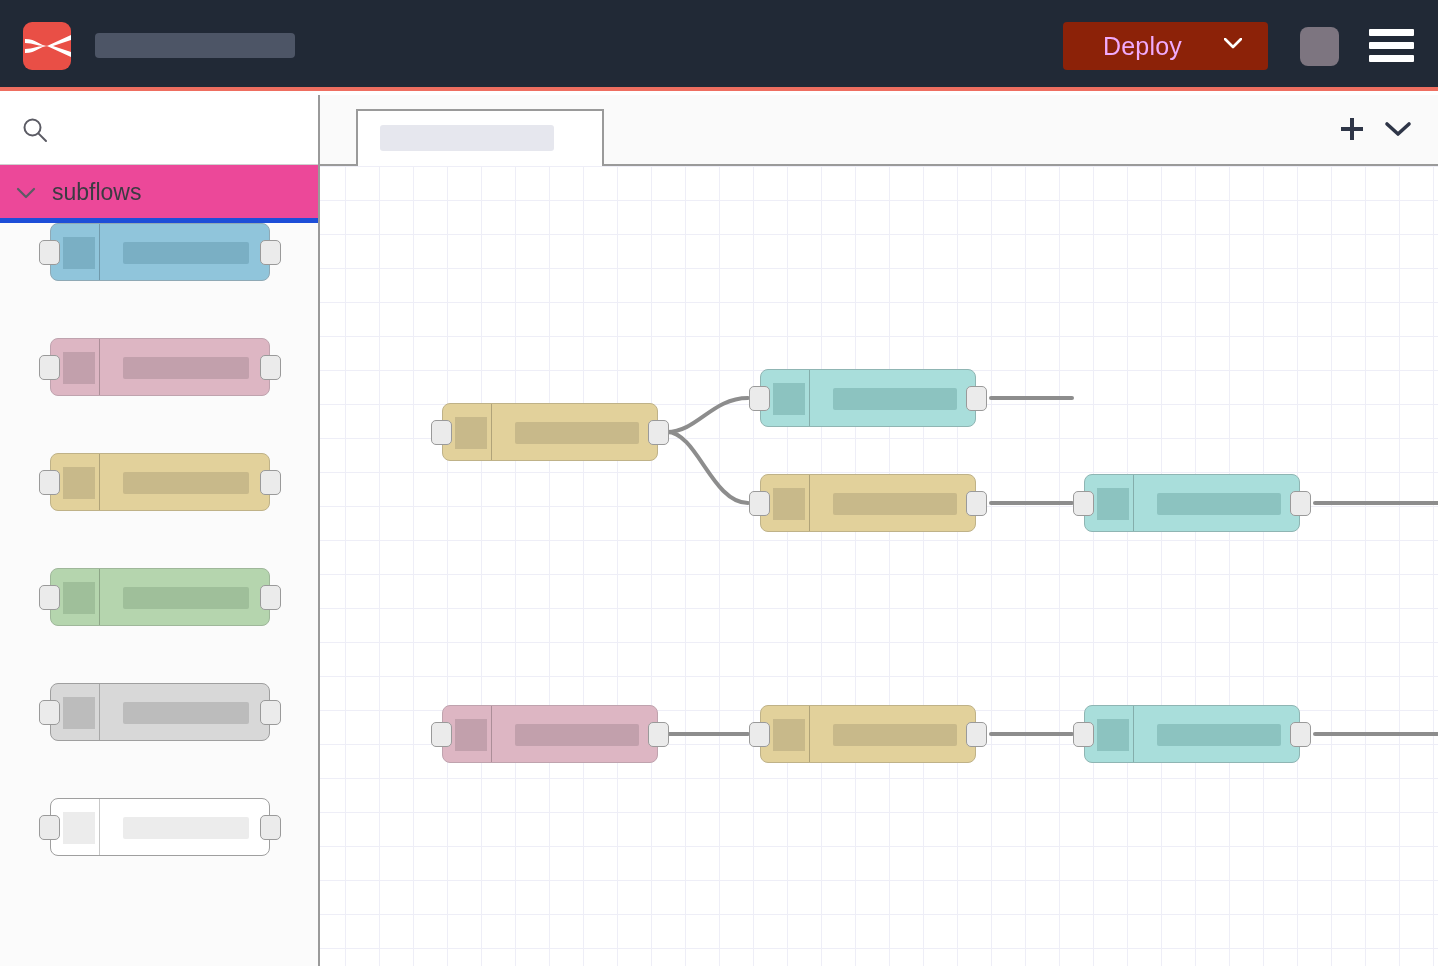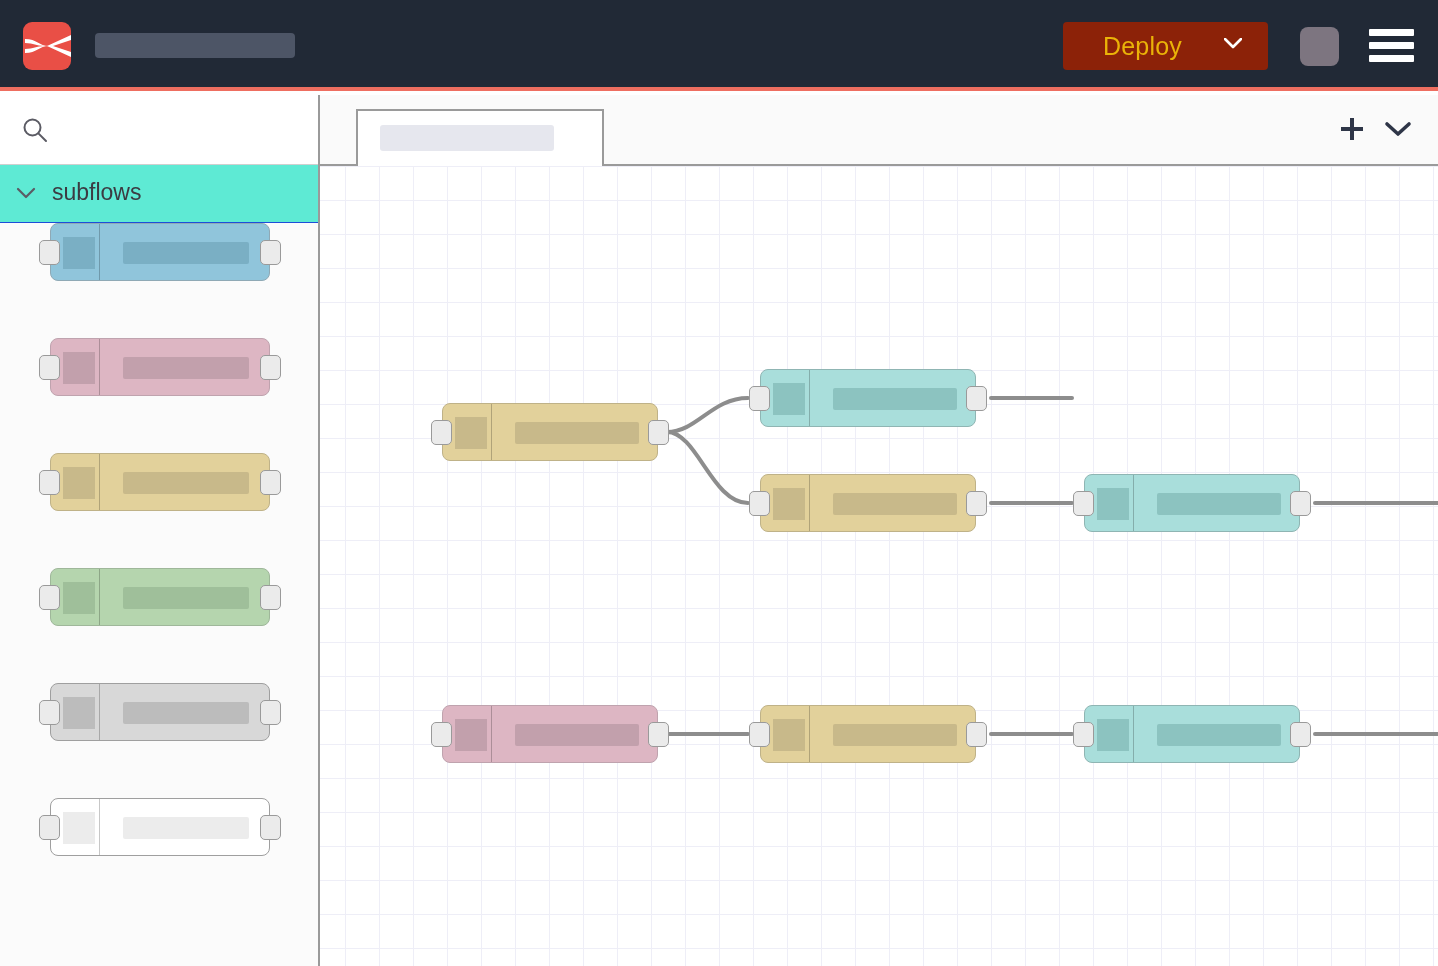--- a/index.html
+++ b/index.html
@@ -59,21 +59,21 @@
     font-family: "Liberation Sans", sans-serif;
     font-size: 25px;
     cursor: pointer;
     padding: 0;
     text-align: left;
   }
   .deploy-label {
     position: absolute;
     left: 40px; top: 10px;
     font-size: 25px;
-    color: #eab308;
+    color: #f0abfc;
     letter-spacing: 0.2px;
   }
   .deploy-chevron {
     position: absolute;
     right: 26px; top: 16px;
     width: 18px; height: 11px;
   }
   .deploy-chevron svg { display: block; }
 
   .avatar {
@@ -125,22 +125,22 @@
     position: absolute;
     left: 22px; top: 22px;
     width: 26px; height: 26px;
   }
   .search-icon svg { display: block; }
 
   .palette-category {
     position: absolute;
     left: 0; top: 70px;
     width: 318px; height: 58px;
-    background: #5eead4;
-    border-bottom: 1px solid #1d4ed8;
+    background: #ec4899;
+    border-bottom: 5px solid #1d4ed8;
     box-sizing: border-box;
     cursor: pointer;
   }
   .cat-chevron {
     position: absolute;
     left: 16px; top: 22px;
     width: 20px; height: 12px;
   }
   .cat-chevron svg { display: block; }
   .cat-label {

